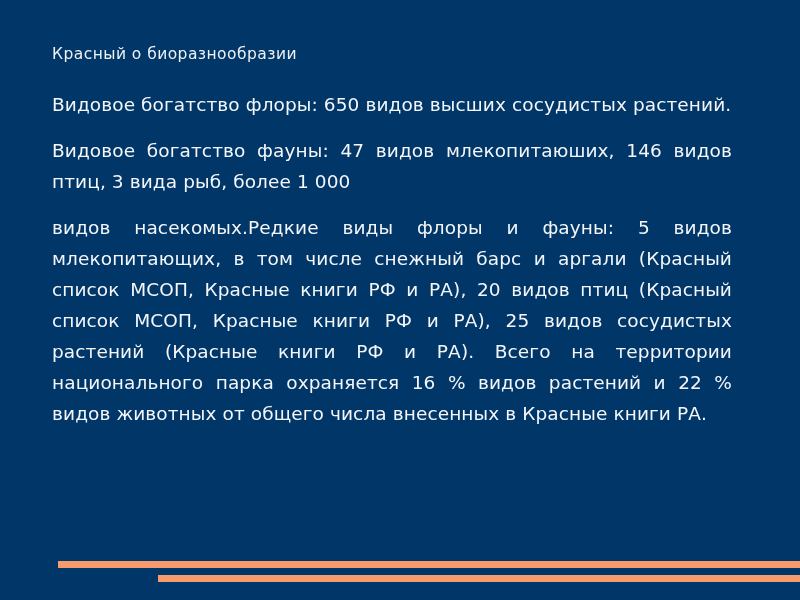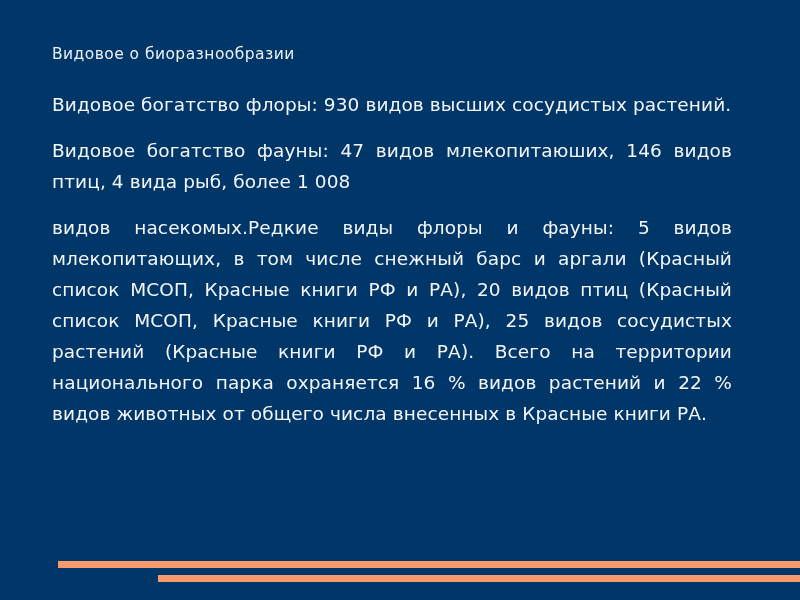--- a/index.html
+++ b/index.html
@@ -77,25 +77,25 @@
     top: 575px;
   }
 </style>
 </head>
 <body style="background: rgb(1, 54, 104);">
 
 <div id="slide" style="background: rgb(1, 54, 104);">
 
   <div id="content">
 
-    <h1 class="slide-title">Видовое о биоразнообразии</h1>
+    <h1 class="slide-title">Красный о биоразнообразии</h1>
 
-    <p class="para para-flora">Видовое богатство флоры: 930 видов высших сосудистых растений.</p>
+    <p class="para para-flora">Видовое богатство флоры: 650 видов высших сосудистых растений.</p>
 
-    <p class="para para-fauna">Видовое богатство фауны: 47 видов млекопитаюших, 146 видов птиц, 4 вида рыб, более 1 008</p>
+    <p class="para para-fauna">Видовое богатство фауны: 47 видов млекопитаюших, 146 видов птиц, 3 вида рыб, более 1 000</p>
 
     <p class="para para-main">видов насекомых.Редкие виды флоры и фауны: 5 видов млекопитающих, в том числе снежный барс и аргали (Красный список МСОП, Красные книги РФ и РА), 20 видов птиц (Красный список МСОП, Красные книги РФ и РА), 25 видов сосудистых растений (Красные книги РФ и РА). Всего на территории национального парка охраняется 16 % видов растений и 22 % видов животных от общего числа внесенных в Красные книги РА.</p>
 
   </div>
 
   <div id="rule-top" style="background: rgb(247, 154, 108);"></div>
 
   <div id="rule-bottom" style="background: rgb(247, 154, 108);"></div>
 
 </div>

